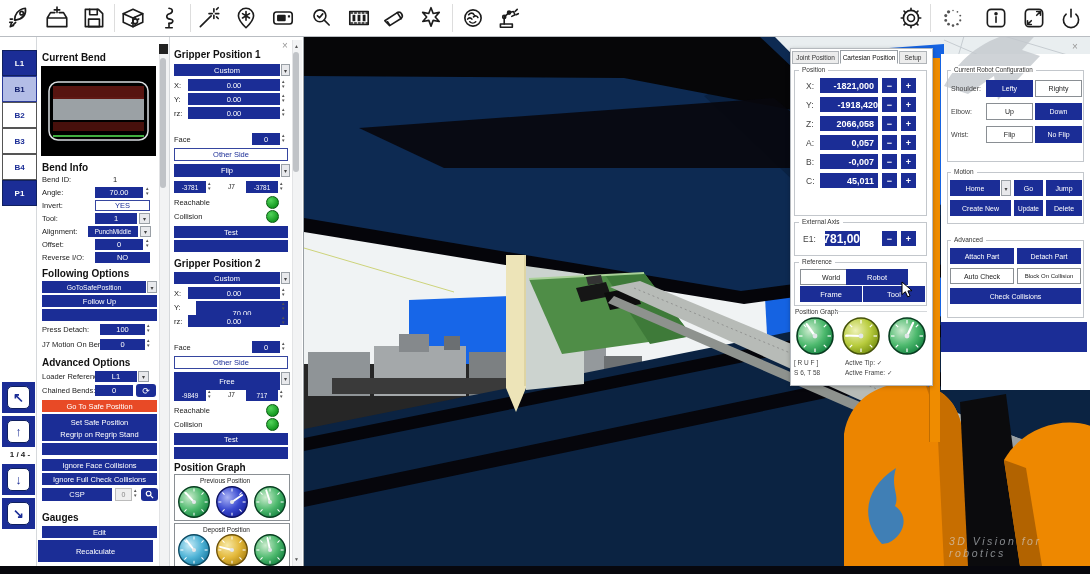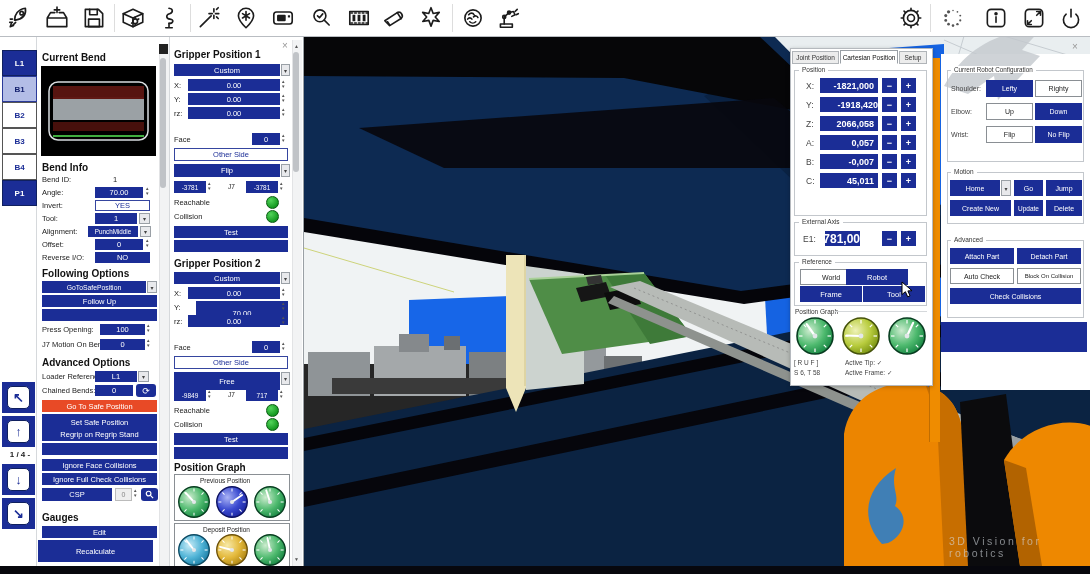--- a/index.html
+++ b/index.html
@@ -146,21 +146,21 @@
       <path d="M622 350 C652 358 658 382 661 412 L666 530 L640 530 L633 382 Z" fill="#c76e00"></path>
       <polygon points="656,366 702,358 724,530 664,530" fill="#0b0b0d"></polygon>
       <path d="M700 424 C718 392 758 380 787 390 L787 530 L716 530 Z" fill="#ee8800"></path>
       <polygon points="700,424 716,530 738,530 722,432" fill="#b26300"></polygon>
       <rect x="625" y="22" width="11" height="384" fill="#ef8c00"></rect>
       <line x1="625.5" y1="22" x2="625.5" y2="406" stroke="#c06d00"></line>
     </svg>
     <svg style="position:absolute;left:542px;top:426px;width:78px;height:86px;z-index:5" viewBox="0 0 78 86">
       <path d="M36 82 C14 58 18 26 50 6 C44 26 54 32 49 44 C64 54 58 74 42 81 Z" fill="#2e7ec9" opacity="0.9"></path>
     </svg>
-    <div class="wm-tag" style="left:645px;top:499px;">3D Vision for robotics</div>
+    <div class="wm-tag" style="left:645px;top:499px;font-style:italic;">3D Vision for robotics</div>
   </div>
 
   <div class="leftbg"></div>
   <div class="abs" style="left:36px;top:36px;width:1px;height:530px;background:#d6d9dc;z-index:11"></div>
   <div class="abs" style="left:169px;top:36px;width:1px;height:530px;background:#d6d9dc;z-index:11"></div>
 
   <div class="stab dark" style="top:50px">L1</div>
   <div class="stab sel" style="top:76px">B1</div>
   <div class="stab plain" style="top:102px">B2</div>
   <div class="stab plain" style="top:128px">B3</div>
@@ -222,21 +222,21 @@
     </div>
 
   <div class="lbl" style="left:42px;top:253px">Reverse I/O:</div>
   <div class="v" style="left:95px;top:252px;width:55px;height:11px">NO</div>
 
   <div class="t" style="left:42px;top:268px">Following Options</div>
   <div class="v" style="left:42px;top:281px;width:104px;height:12px;font-size:6.8px">GoToSafePosition</div>
   <div class="dd" style="left:147px;top:281px;width:10px;height:12px">▾</div>
   <div class="b" style="left:42px;top:295px;width:115px;height:12px">Follow Up</div>
   <div class="b" style="left:42px;top:309px;width:115px;height:12px"></div>
-  <div class="lbl" style="left:42px;top:325px">Press Opening:</div>
+  <div class="lbl" style="left:42px;top:325px">Press Detach:</div>
   <div class="v" style="left:100px;top:324px;width:45px;height:11px">100</div>
   <div class="sp" style="left:146px;top:323px">
       <span>▲</span>
       <span>▼</span>
     </div>
   <div class="lbl" style="left:42px;top:340px">J7 Motion On Bend:</div>
   <div class="v" style="left:100px;top:339px;width:45px;height:11px">0</div>
   <div class="sp" style="left:146px;top:338px">
       <span>▲</span>
       <span>▼</span>

